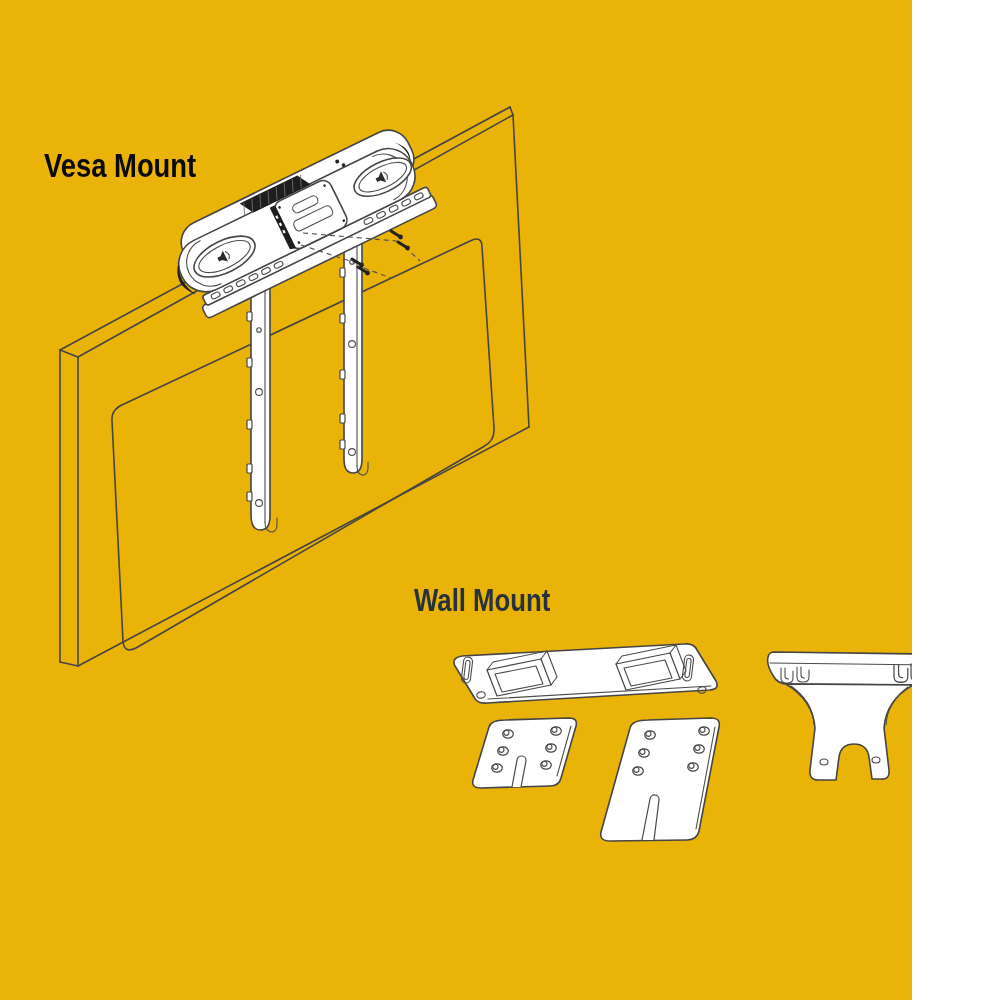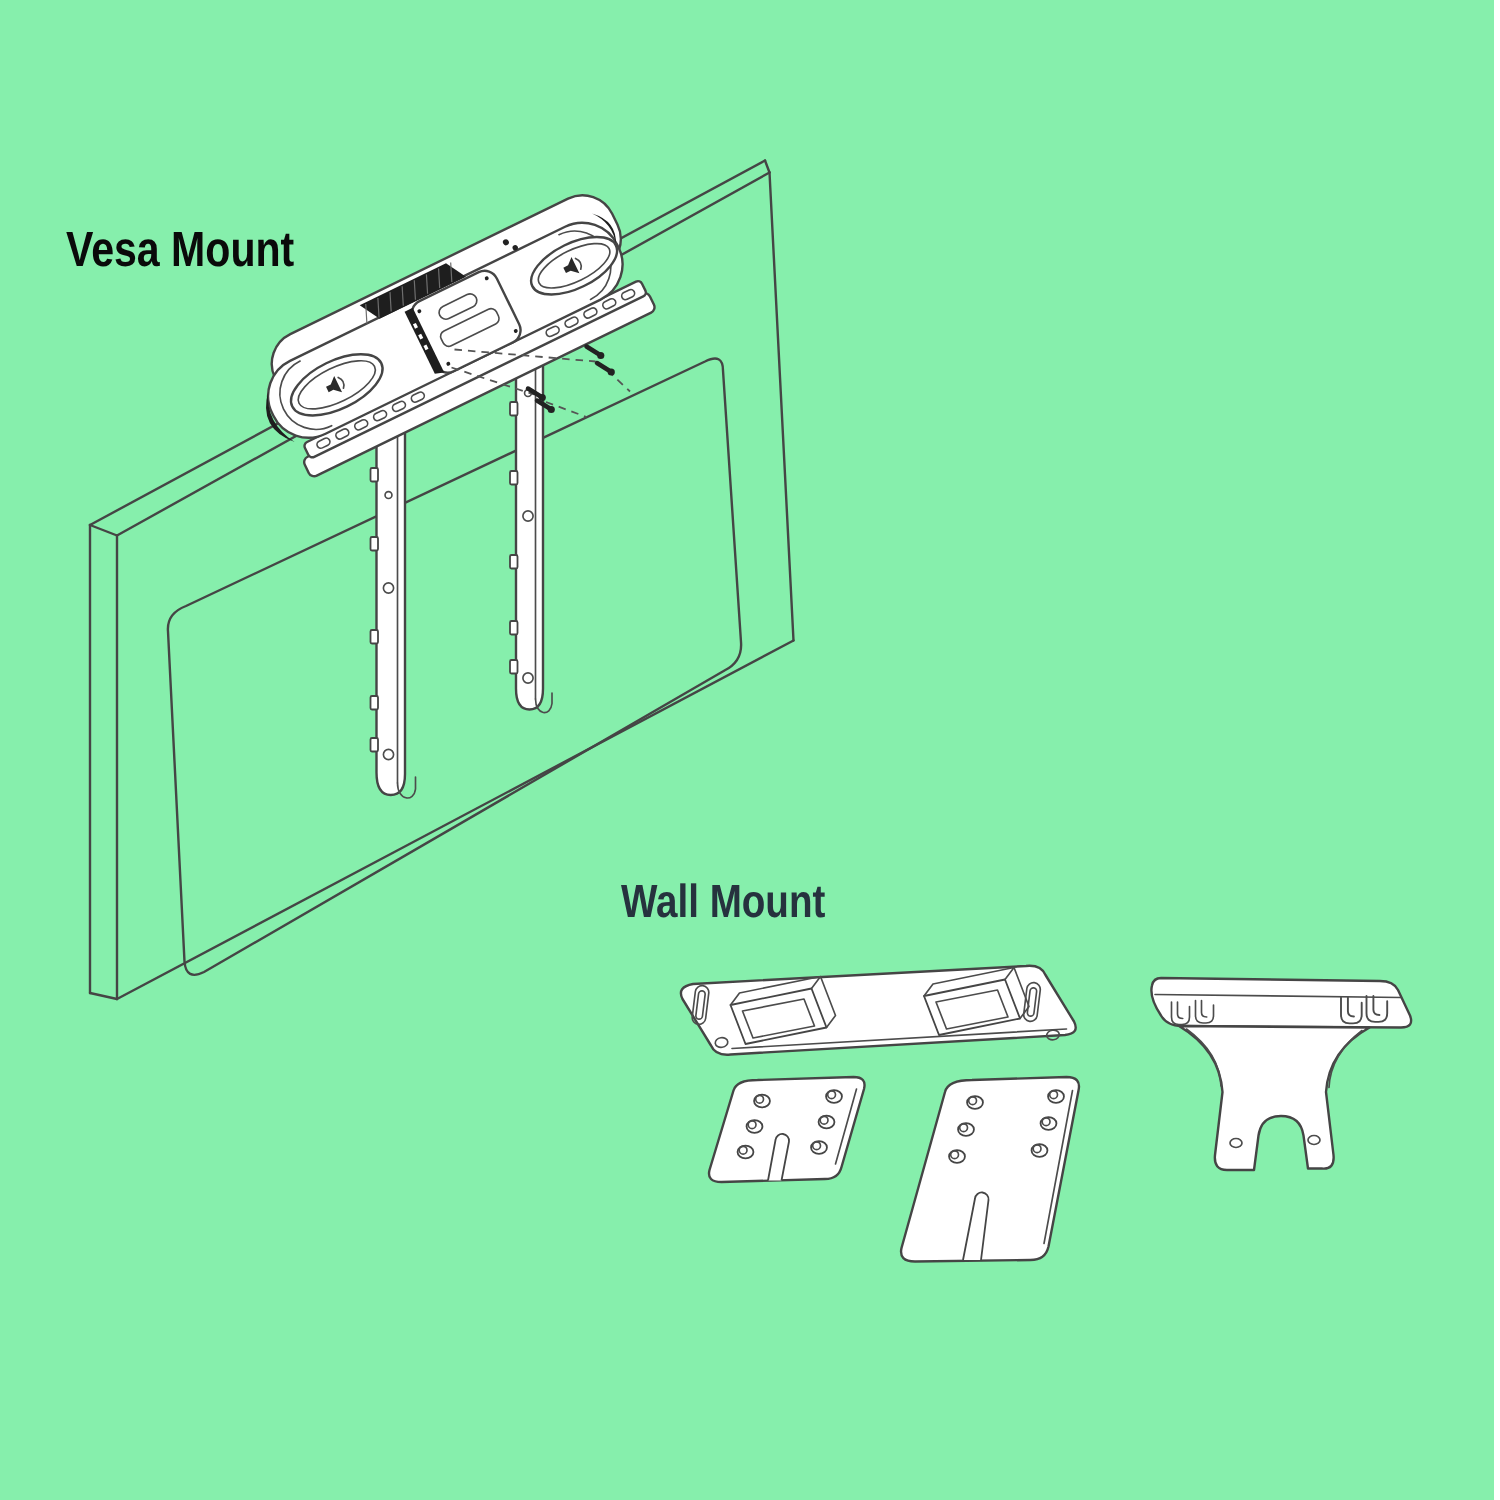--- a/index.html
+++ b/index.html
@@ -1,16 +1,16 @@
 <!DOCTYPE html>
 <html><head>
 <meta charset="utf-8">
 <style>
   html,body{margin:0;padding:0;background:#fff;}
-  .stage{position:relative;width:996px;height:1000px;background:#86efac;overflow:hidden;
+  .stage{position:relative;width:912px;height:1000px;background:#eab308;overflow:hidden;
          font-family:"Liberation Sans", sans-serif;}
   .stage svg{position:absolute;left:0;top:0;}
   .label{position:absolute;font-weight:bold;white-space:nowrap;
          transform-origin:left top;transform:scaleX(.83);}
   .label-vesa{left:44px;top:147px;font-size:33px;color:#0a0a0a;}
   .label-wall{left:414px;top:583px;font-size:31px;color:#26323e;}
   
   .ln{fill:none;stroke:#454545;stroke-width:1.6;stroke-linecap:round;stroke-linejoin:round;}
   .thin{fill:none;stroke:#4c4c4c;stroke-width:1.1;stroke-linecap:round;stroke-linejoin:round;}
   .wf{fill:#ffffff;stroke:#454545;stroke-width:1.6;stroke-linejoin:round;}

